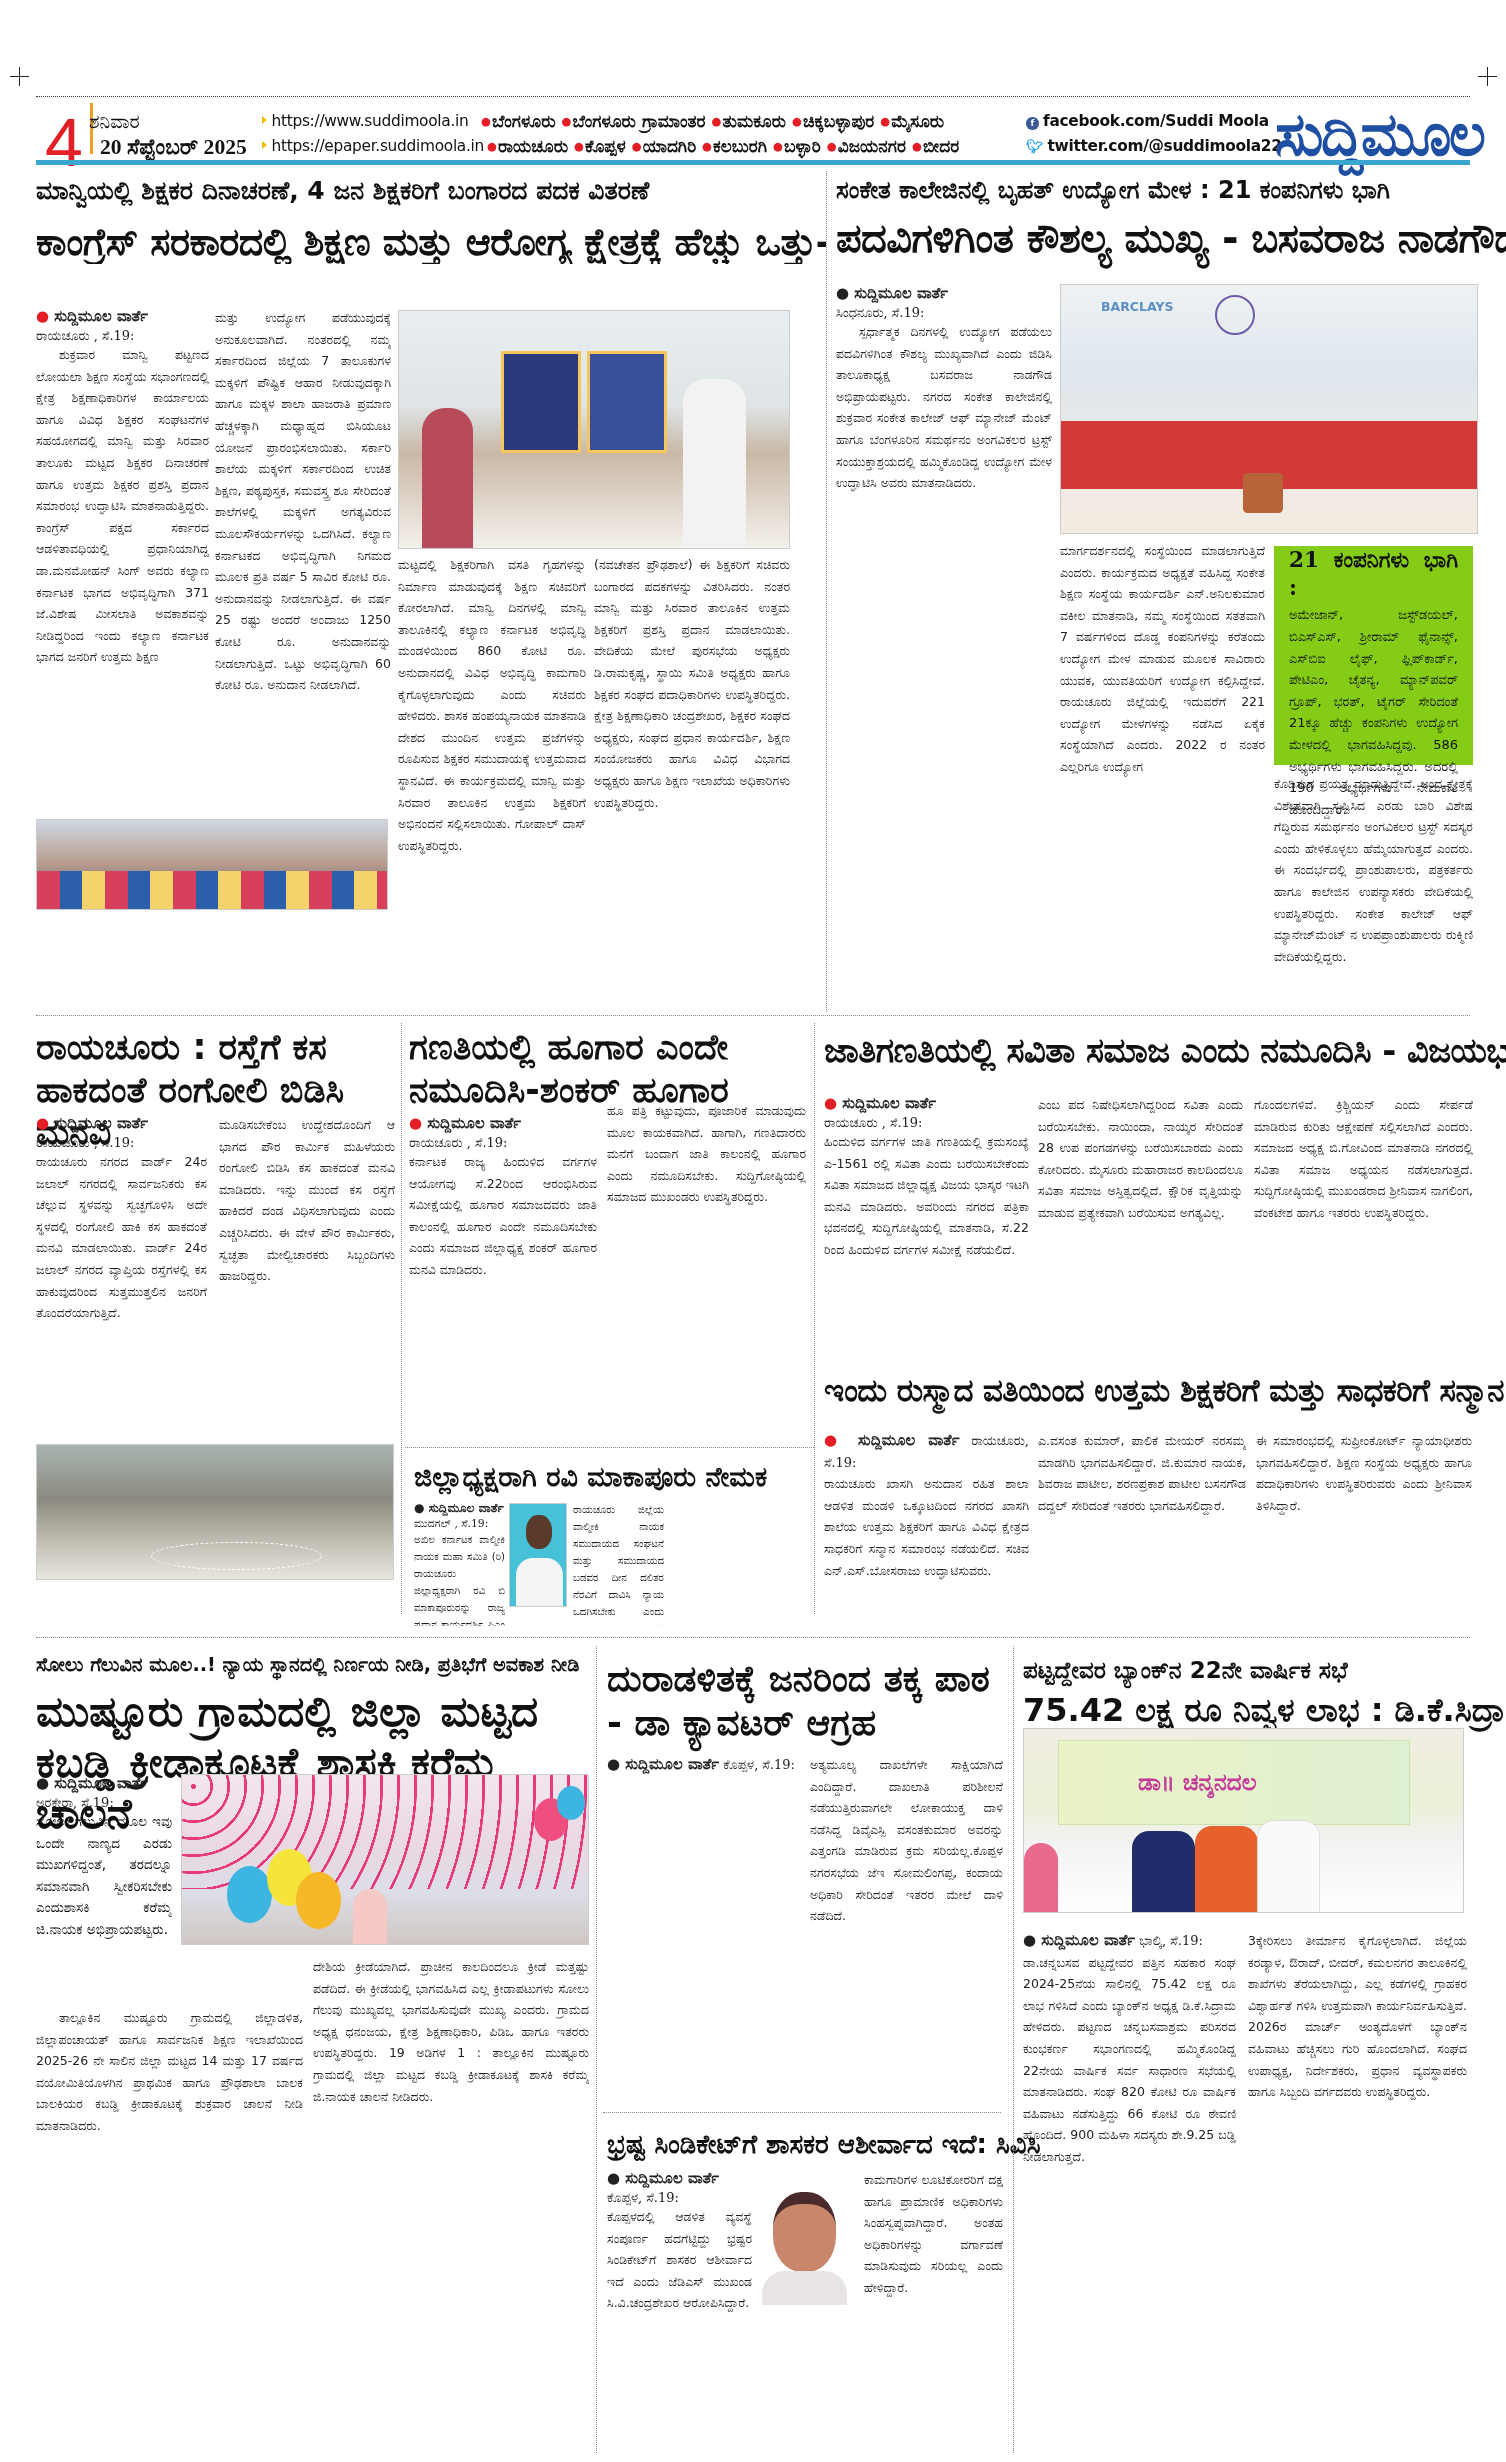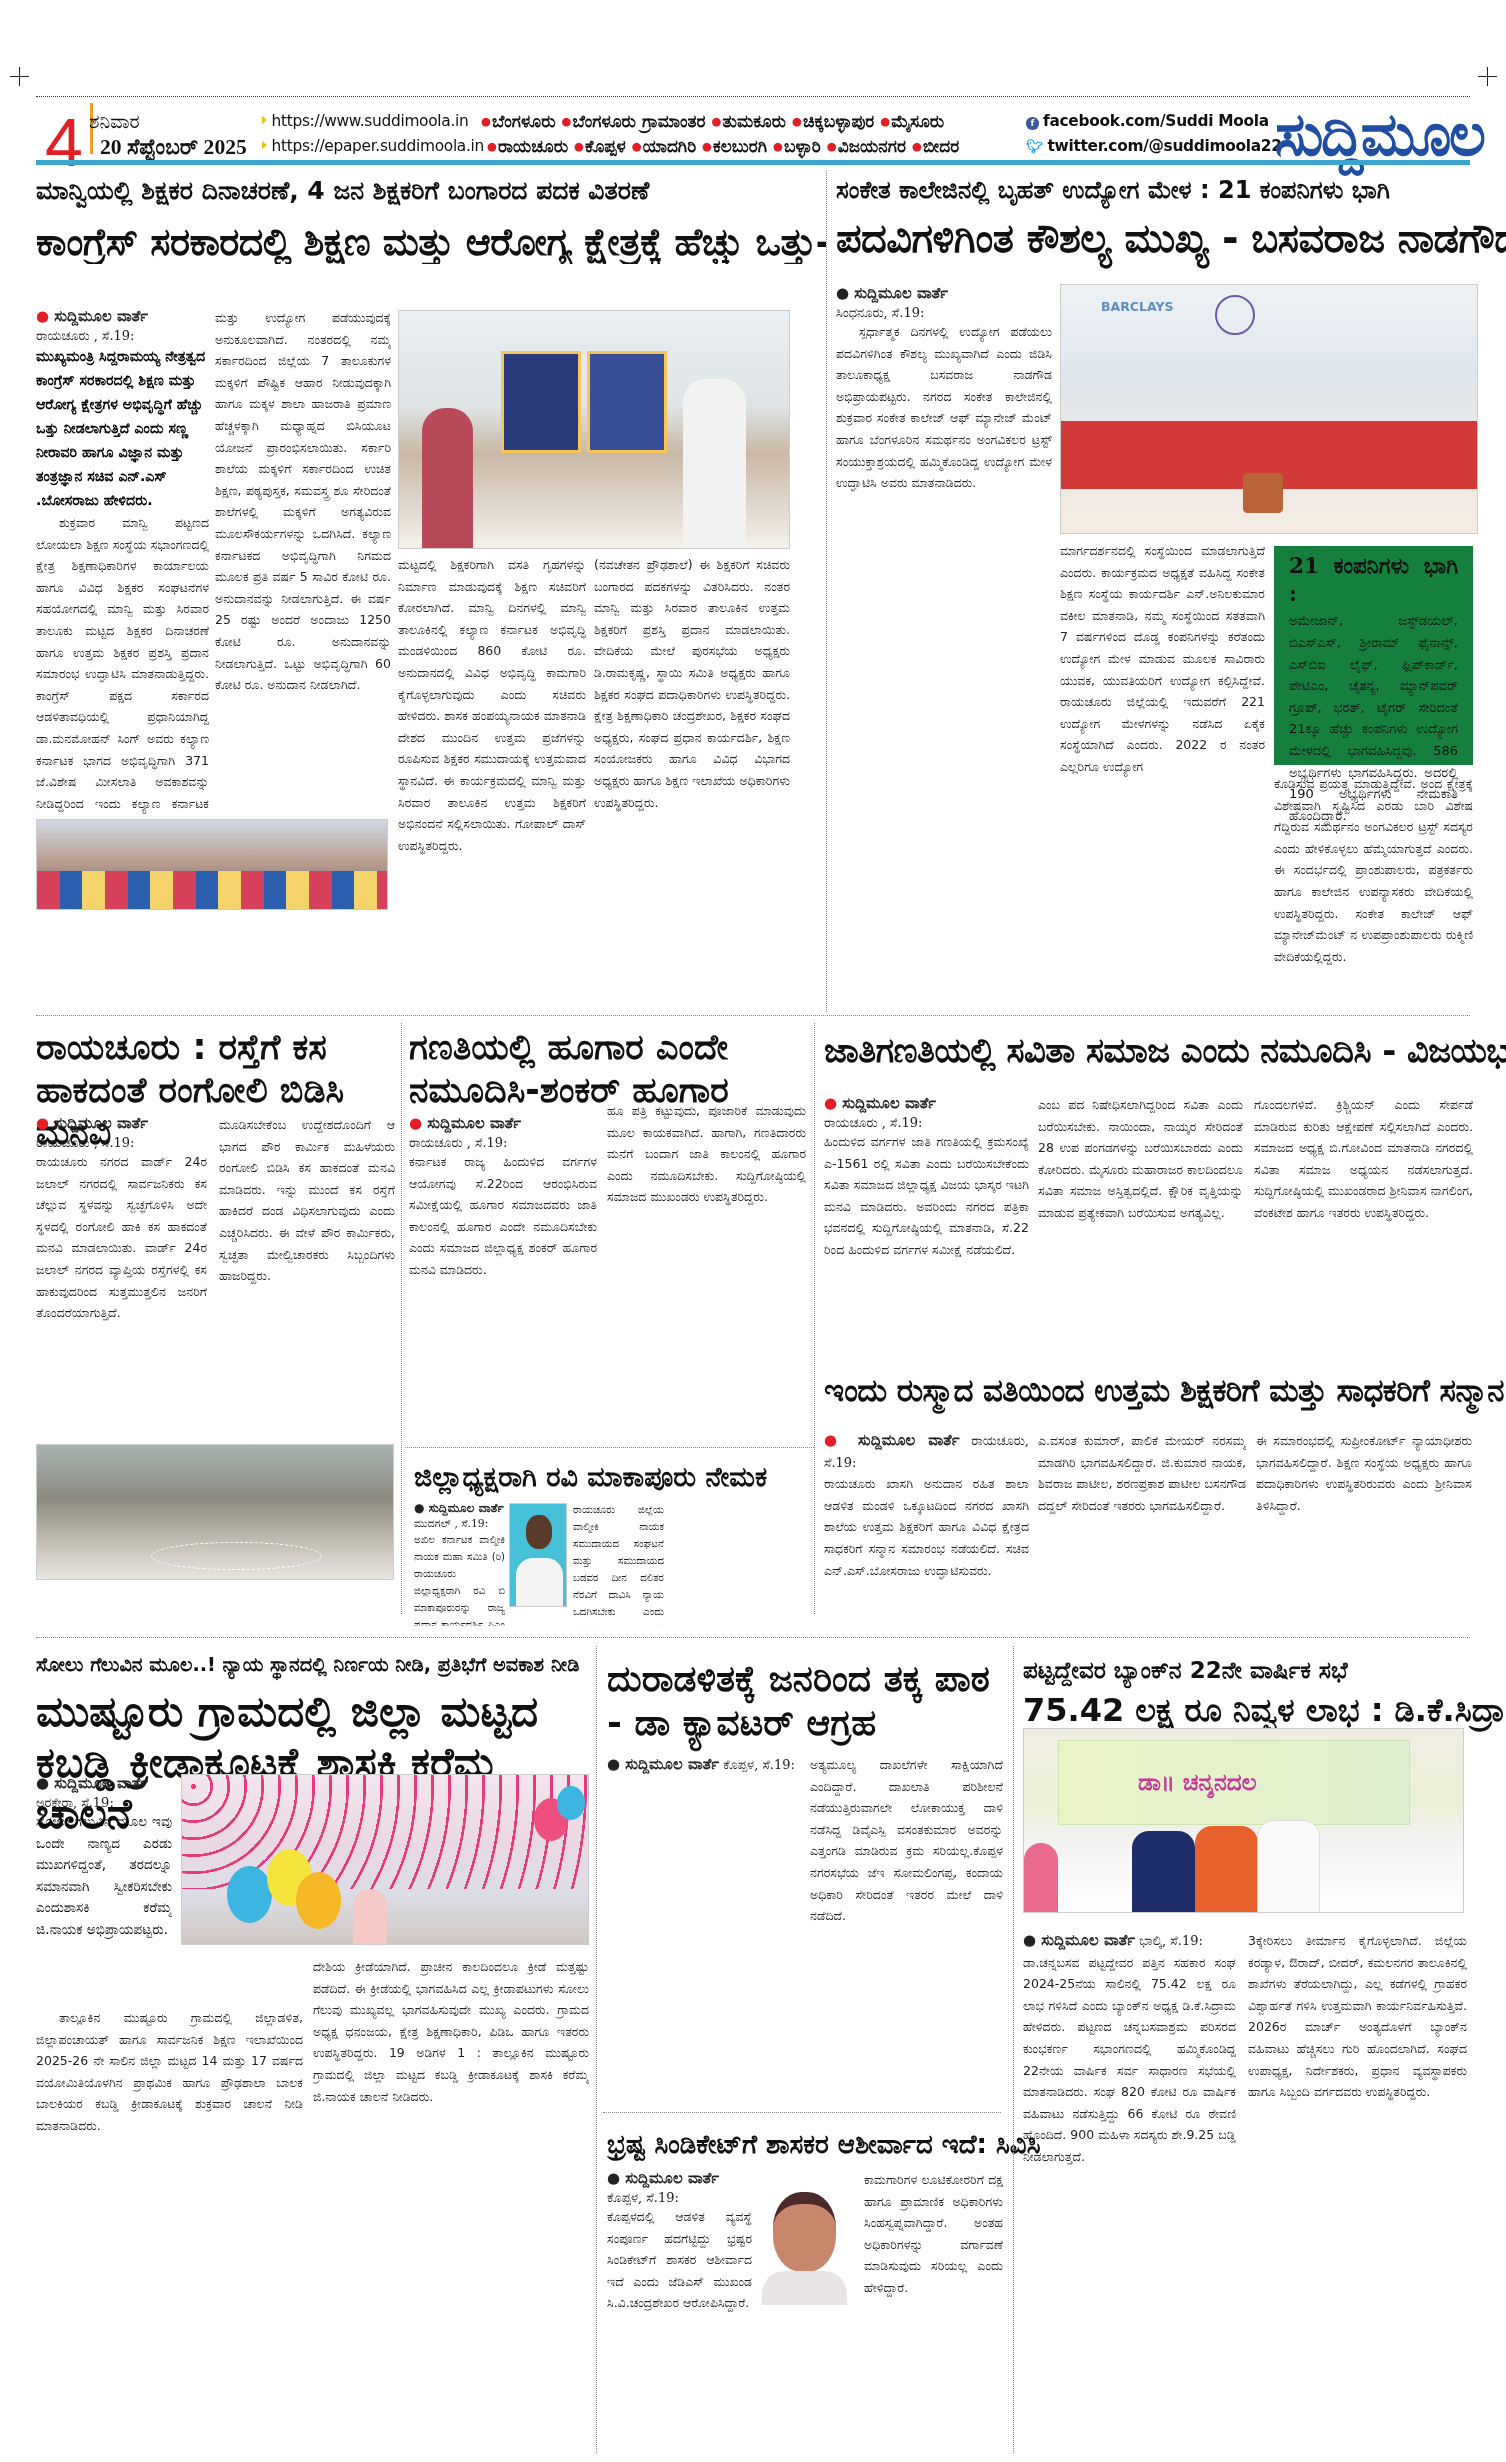--- a/index.html
+++ b/index.html
@@ -30,21 +30,21 @@
   .kicker{position:absolute;font-size:25px;font-weight:bold;line-height:1.15;white-space:nowrap}
   .h1{position:absolute;font-size:44px;font-weight:900;line-height:1.1;letter-spacing:-0.6px;white-space:nowrap}
   .h2{position:absolute;font-size:41px;font-weight:900;line-height:1.22}
   .h3{position:absolute;font-size:32px;font-weight:900;line-height:1.2;white-space:nowrap}
   .byline{font-size:15px;font-weight:bold;line-height:1.3;white-space:nowrap}
   .byline .dot{color:#e31e24}
   .dateline{font-size:13px;line-height:1.35;font-family:"DejaVu Serif",serif}
   .col{position:absolute;font-size:12.5px;line-height:21.6px;text-align:justify;color:#222;overflow:hidden}
   .lead{font-weight:bold;font-size:14.2px;line-height:24px;color:#000;text-align:left}
   .photo{position:absolute;overflow:hidden;border:0.6px solid #ccc}
-  .boxed{position:absolute;background:#15803d;padding:6px 15px;font-size:13px;line-height:21.6px;text-align:justify}
+  .boxed{position:absolute;background:#84cc16;padding:0 15px;font-size:13px;line-height:21.6px;text-align:justify}
   .boxed .bh{font-size:21.6px;font-weight:900;font-family:"DejaVu Serif",serif;line-height:1.3;margin-bottom:2.3px}
   p.ind{text-indent:23px}
 </style>
 </head>
 <body>
 
 <div class="crop" style="left:10.2px;top:67px"></div>
 <div class="crop" style="left:1478px;top:67px"></div>
 <div class="dotrule" style="left:36px;top:96px;width:1434px"></div>
 
@@ -80,21 +80,20 @@
   <div class="logo">ಸುದ್ದಿಮೂಲ</div>
   <div class="hbar"></div>
 </header>
 
 <article>
   <div class="kicker" style="left:36px;top:177px">ಮಾನ್ವಿಯಲ್ಲಿ ಶಿಕ್ಷಕರ ದಿನಾಚರಣೆ, 4 ಜನ ಶಿಕ್ಷಕರಿಗೆ ಬಂಗಾರದ ಪದಕ ವಿತರಣೆ</div>
   <div class="h1" style="left:36px;top:222px;font-size:38px;width:790px;overflow:hidden">ಕಾಂಗ್ರೆಸ್ ಸರಕಾರದಲ್ಲಿ ಶಿಕ್ಷಣ ಮತ್ತು ಆರೋಗ್ಯ ಕ್ಷೇತ್ರಕ್ಕೆ ಹೆಚ್ಚು ಒತ್ತು- ಸಚಿವ ಬೋಸರಾಜು</div>
   <div class="col" style="left:36px;top:307px;width:173px;height:569px">
     <div class="byline"><span class="dot">● </span><span>ಸುದ್ದಿಮೂಲ ವಾರ್ತೆ</span></div>
     <div class="dateline">ರಾಯಚೂರು , ಸೆ.19:</div>
-    <div class="lead">ಮುಖ್ಯಮಂತ್ರಿ ಸಿದ್ದರಾಮಯ್ಯ ನೇತ್ರತ್ವದ ಕಾಂಗ್ರೆಸ್ ಸರಕಾರದಲ್ಲಿ ಶಿಕ್ಷಣ ಮತ್ತು ಆರೋಗ್ಯ ಕ್ಷೇತ್ರಗಳ ಅಭಿವೃದ್ಧಿಗೆ ಹೆಚ್ಚು ಒತ್ತು ನೀಡಲಾಗುತ್ತಿದೆ ಎಂದು ಸಣ್ಣ ನೀರಾವರಿ ಹಾಗೂ ವಿಜ್ಞಾನ ಮತ್ತು ತಂತ್ರಜ್ಞಾನ ಸಚಿವ ಎನ್.ಎಸ್ .ಬೋಸರಾಜು ಹೇಳಿದರು.</div>
     <p class="ind">ಶುಕ್ರವಾರ ಮಾನ್ವಿ ಪಟ್ಟಣದ ಲೋಯಲಾ ಶಿಕ್ಷಣ ಸಂಸ್ಥೆಯ ಸಭಾಂಗಣದಲ್ಲಿ ಕ್ಷೇತ್ರ ಶಿಕ್ಷಣಾಧಿಕಾರಿಗಳ ಕಾರ್ಯಾಲಯ ಹಾಗೂ ವಿವಿಧ ಶಿಕ್ಷಕರ ಸಂಘಟನೆಗಳ ಸಹಯೋಗದಲ್ಲಿ ಮಾನ್ವಿ ಮತ್ತು ಸಿರವಾರ ತಾಲೂಕು ಮಟ್ಟದ ಶಿಕ್ಷಕರ ದಿನಾಚರಣೆ ಹಾಗೂ ಉತ್ತಮ ಶಿಕ್ಷಕರ ಪ್ರಶಸ್ತಿ ಪ್ರದಾನ ಸಮಾರಂಭ ಉದ್ಘಾಟಿಸಿ ಮಾತನಾಡುತ್ತಿದ್ದರು. ಕಾಂಗ್ರೆಸ್ ಪಕ್ಷದ ಸರ್ಕಾರದ ಆಡಳಿತಾವಧಿಯಲ್ಲಿ ಪ್ರಧಾನಿಯಾಗಿದ್ದ ಡಾ.ಮನಮೋಹನ್ ಸಿಂಗ್ ಅವರು ಕಲ್ಯಾಣ ಕರ್ನಾಟಕ ಭಾಗದ ಅಭಿವೃದ್ಧಿಗಾಗಿ 371 ಜೆ.ವಿಶೇಷ ಮೀಸಲಾತಿ ಅವಕಾಶವನ್ನು ನೀಡಿದ್ದರಿಂದ ಇಂದು ಕಲ್ಯಾಣ ಕರ್ನಾಟಕ ಭಾಗದ ಜನರಿಗೆ ಉತ್ತಮ ಶಿಕ್ಷಣ</p>
   </div>
   <div class="col" style="left:215px;top:307px;width:176px;height:540px">
     <p>ಮತ್ತು ಉದ್ಯೋಗ ಪಡೆಯುವುದಕ್ಕೆ ಅನುಕೂಲವಾಗಿದೆ. ನಂತರದಲ್ಲಿ ನಮ್ಮ ಸರ್ಕಾರದಿಂದ ಜಿಲ್ಲೆಯ 7 ತಾಲೂಕುಗಳ ಮಕ್ಕಳಿಗೆ ಪೌಷ್ಟಿಕ ಆಹಾರ ನೀಡುವುದಕ್ಕಾಗಿ ಹಾಗೂ ಮಕ್ಕಳ ಶಾಲಾ ಹಾಜರಾತಿ ಪ್ರಮಾಣ ಹೆಚ್ಚಳಕ್ಕಾಗಿ ಮಧ್ಯಾಹ್ನದ ಬಿಸಿಯೂಟ ಯೋಜನೆ ಪ್ರಾರಂಭಿಸಲಾಯಿತು. ಸರ್ಕಾರಿ ಶಾಲೆಯ ಮಕ್ಕಳಿಗೆ ಸರ್ಕಾರದಿಂದ ಉಚಿತ ಶಿಕ್ಷಣ, ಪಠ್ಯಪುಸ್ತಕ, ಸಮವಸ್ತ್ರ ಶೂ ಸೇರಿದಂತೆ ಶಾಲೆಗಳಲ್ಲಿ ಮಕ್ಕಳಿಗೆ ಅಗತ್ಯವಿರುವ ಮೂಲಸೌಕರ್ಯಗಳನ್ನು ಒದಗಿಸಿದೆ. ಕಲ್ಯಾಣ ಕರ್ನಾಟಕದ ಅಭಿವೃದ್ಧಿಗಾಗಿ ನಿಗಮದ ಮೂಲಕ ಪ್ರತಿ ವರ್ಷ 5 ಸಾವಿರ ಕೋಟಿ ರೂ. ಅನುದಾನವನ್ನು ನೀಡಲಾಗುತ್ತಿದೆ. ಈ ವರ್ಷ 25 ರಷ್ಟು ಅಂದರೆ ಅಂದಾಜು 1250 ಕೋಟಿ ರೂ. ಅನುದಾನವನ್ನು ನೀಡಲಾಗುತ್ತಿದೆ. ಒಟ್ಟು ಅಭಿವೃದ್ಧಿಗಾಗಿ 60 ಕೋಟಿ ರೂ. ಅನುದಾನ ನೀಡಲಾಗಿದೆ.</p>
   </div>
   <div class="photo" style="left:398px;top:310px;width:392px;height:239px;background:linear-gradient(180deg,#e9eef2 0%,#dfe4e6 40%,#c9b8a6 60%,#f4f1ec 100%)">
     <div class="abs" style="left:102px;top:40px;width:80px;height:102px;background:#2a3a7a;border:3.4px solid #f6c65b"></div>
     <div class="abs" style="left:188px;top:40px;width:80px;height:102px;background:#3a4f9a;border:3.4px solid #f6c65b"></div>
     <div class="abs" style="left:23px;top:97px;width:51px;height:142px;background:#b84a5a;border-radius:23px 23px 0 0"></div>
     <div class="abs" style="left:284px;top:68px;width:63px;height:171px;background:#f2f2f2;border-radius:23px 23px 0 0"></div>

